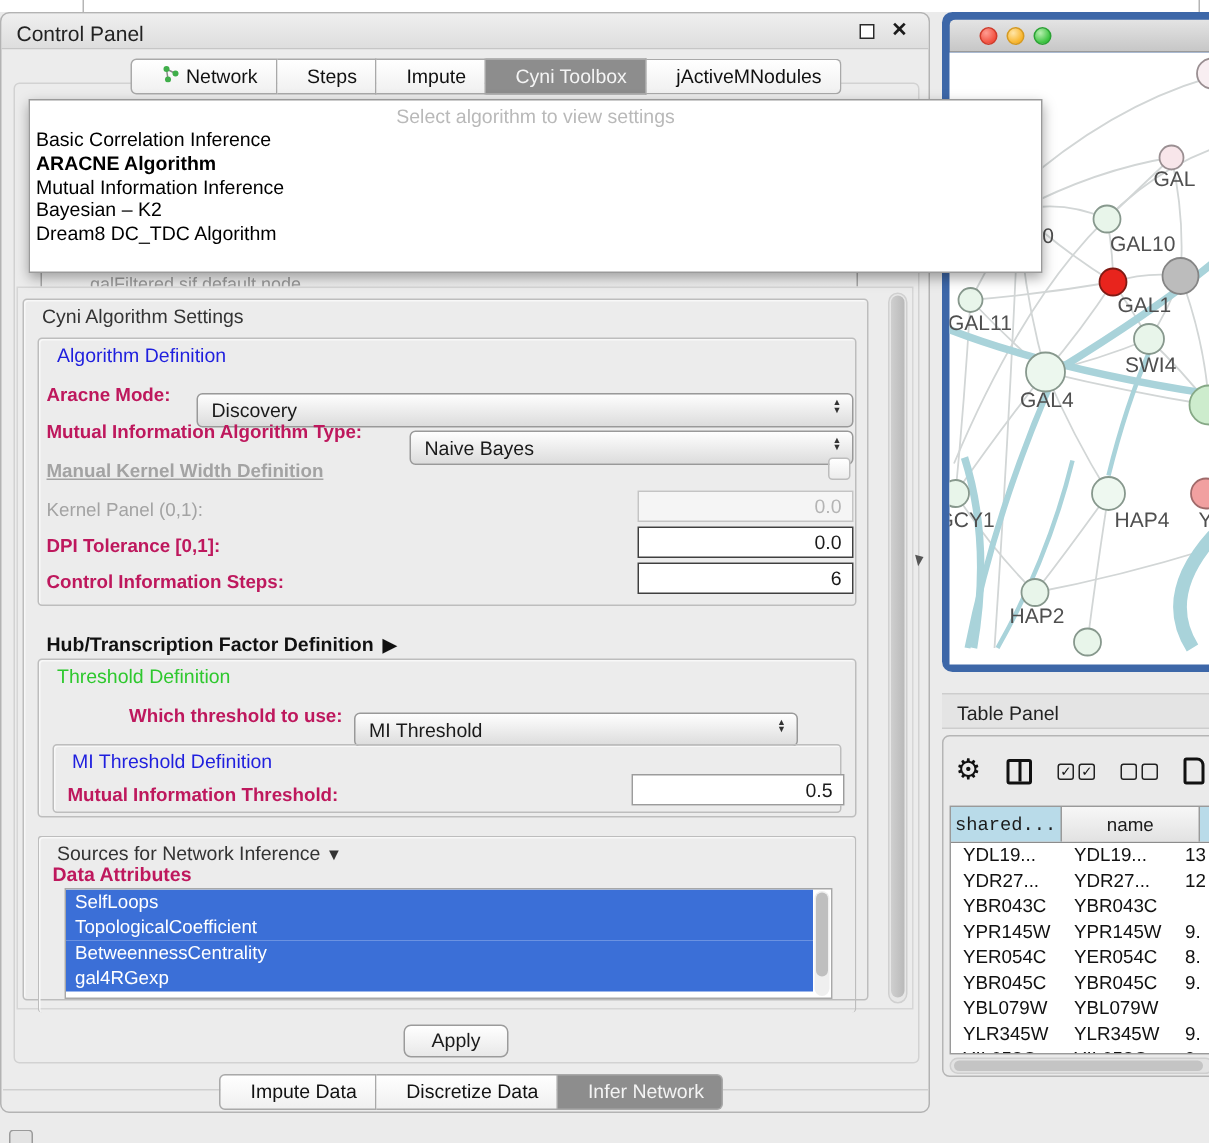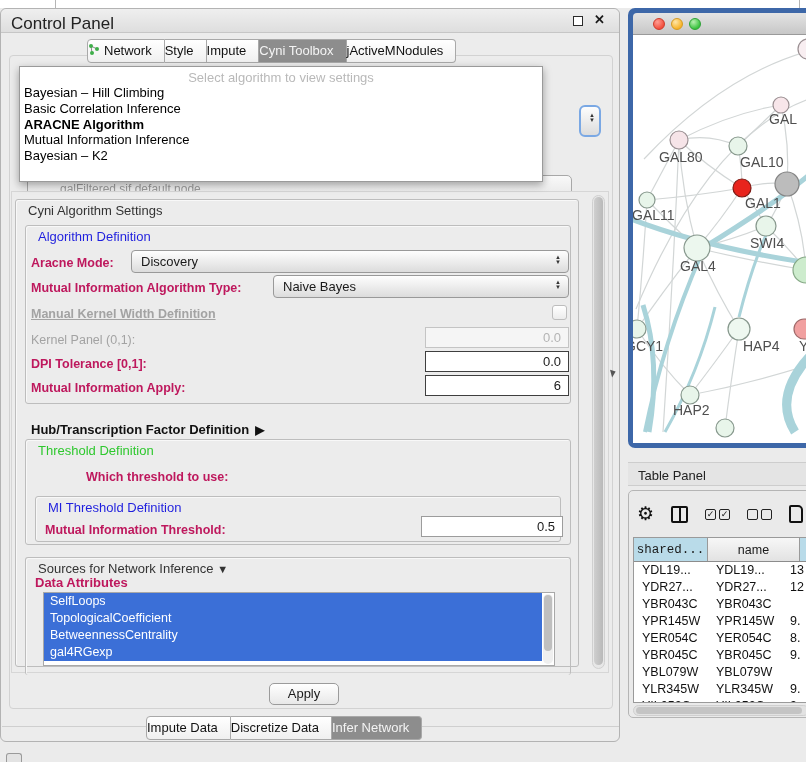--- a/index.html
+++ b/index.html
@@ -9,46 +9,46 @@
 
   
   #top-strip { left:0; top:0; width:806px; height:8px; background:#ffffff; }
   #top-strip .tick { position:absolute; top:0; width:1px; height:8px; background:#b5b5b5; }
 
   
   #control-panel { left:0; top:8px; width:620px; height:734px; background:#ececec;
     border:1px solid #b3b3b3; border-radius:6px; }
   #cp-titlebar { left:0; top:0; width:100%; height:24px; background:linear-gradient(#efefef,#dedede);
     border-bottom:1px solid #c6c6c6; border-radius:6px 6px 0 0; }
-  #cp-title { position:absolute; left:10px; top:5px; font-size:17px; color:#222; }
+  #cp-title { position:absolute; left:10px; top:5px; font-size:14px; color:#222; }
   #cp-float { position:absolute; right:36px; top:7px; width:10px; height:10px; border:1.5px solid #2b2b2b; background:#fff; }
   #cp-close { position:absolute; right:14px; top:3px; font-size:13px; font-weight:bold; color:#1a1a1a; }
 
   #cp-inner { left:8px; top:46px; width:604px; height:654px; background:#ececec; border:1px solid #d2d2d2; border-radius:4px; }
 
   
   .tabbar { display:flex; position:absolute; }
-  .tab { font-size:13px; padding:3px 12px 4px 0; background:linear-gradient(#ffffff,#f0f0f0);
+  .tab { font-size:13px; padding:3px 12px 4px 20px; background:linear-gradient(#ffffff,#f0f0f0);
     border:1px solid #a9a9a9; border-left:none; color:#111; white-space:nowrap; display:flex; align-items:center; gap:4px; }
   .tab:first-child { border-left:1px solid #a9a9a9; border-radius:4px 0 0 4px; }
   .tab:last-child { border-radius:0 4px 4px 0; }
   .tab.selected { background:#8d8d8d; color:#f4f4f4; }
   #top-tabs { left:86px; top:30px; }
   #bottom-tabs { left:145px; top:707px; }
 
   
   #net-combo-remnant { left:26px; top:166px; width:545px; height:24px; border:1px solid #a8a8a8;
     border-radius:5px; background:linear-gradient(#f9f9f9,#e6e6e6); overflow:hidden; }
   #net-combo-remnant span { position:absolute; left:32px; top:6px; font-size:12px; color:#9a9a9a; }
   #stepper-remnant { left:578px; top:96px; width:22px; height:32px; border:2px solid #7aa8e4;
     border-radius:6px; background:linear-gradient(#fdfdfd,#dcdcdc); }
   #stepper-remnant .arrows { position:absolute; right:4px; top:6px; }
 
   
-  #algo-dropdown { left:18px; top:57px; width:524px; height:116px; background:#ffffff;
+  #algo-dropdown { left:18px; top:57px; width:676px; height:116px; background:#ffffff;
     border:1px solid #9a9a9a; box-shadow:0 3px 8px rgba(0,0,0,.35); z-index:20; }
   #algo-placeholder { text-align:center; font-size:13px; color:#b9b9b9; padding-top:3px; height:18px; }
   .dd-item { font-size:13px; color:#000; padding:0 0 0 4px; height:15.8px; line-height:15.8px; white-space:nowrap; }
   .dd-item.selected { font-weight:bold; }
 
   
   #settings-scrollwrap { left:10px; top:182px; width:598px; height:482px; overflow:hidden;
     background:#ececec; border:1px solid #d6d6d6; }
   #settings-vscroll { position:absolute; right:3px; top:3px; width:13px; height:474px;
     background:#e7e7e7; border:1px solid #d0d0d0; border-radius:7px; }
@@ -57,21 +57,21 @@
 
   .group { position:absolute; border:1px solid #bdbdbd; border-radius:3px; box-shadow: inset 1px 1px 0 #f8f8f8; }
   .group > .legend { position:absolute; top:-9px; left:8px; background:#ececec; padding:0 4px; font-size:13px; color:#333; white-space:nowrap;margin-top:12px; }
   .legend.blue  { color:#1f1fde; }
   .legend.green { color:#2ec82e; }
 
   .lbl { position:absolute; font-size:12.5px; font-weight:bold; color:#be185d; white-space:nowrap; }
   .lbl.disabled { color:#a3a3a3; }
 
   .combo { position:absolute; background:linear-gradient(#fefefe,#dcdcdc); border:1px solid #999;
-    border-radius:4px; font-size:13px; display:flex; align-items:center; padding-left:9px; }
+    border-radius:4px; font-size:13px; display:flex; align-items:center; padding-left:9px;margin-top:12px; }
   .arrows { display:flex; flex-direction:column; align-items:center; line-height:5px; }
   .arrows span { font-size:6px; color:#333; }
   .combo .arrows { position:absolute; right:7px; top:4px; }
 
   .field { position:absolute; background:#fff; border:1px solid #9c9c9c; font-size:13px;
     text-align:right; padding:2px 7px 13px 6px; }
   .field.strong { border:1px solid #3f3f3f; }
   .field.disabled { background:#f5f5f5; color:#b4b4b4; border:1px solid #c4c4c4; }
 
   .checkbox { position:absolute; width:15px; height:15px; border:1px solid #bdbdbd; border-radius:3px;
@@ -167,41 +167,41 @@
         <span><svg width="12" height="12" viewBox="0 0 12 12">
             <line x1="3" y1="3" x2="9" y2="6" stroke="#888" stroke-width="1"></line>
             <line x1="3" y1="3" x2="4" y2="10" stroke="#888" stroke-width="1"></line>
             <circle cx="3" cy="3" r="2" fill="#3fae4a"></circle>
             <circle cx="9" cy="6" r="2" fill="#3fae4a"></circle>
             <circle cx="4" cy="10" r="2" fill="#3fae4a"></circle>
           </svg></span>
         <span>Network</span>
       </div>
       <div class="tab">
-        <span>Style</span>
+        <span>Steps</span>
       </div>
       <div class="tab">
         <span>Impute</span>
       </div>
       <div class="tab selected">
         <span>Cyni Toolbox</span>
       </div>
       <div class="tab">
         <span>jActiveMNodules</span>
       </div>
     </div>
 
   <div id="algo-dropdown" class="abs">
     <div id="algo-placeholder">Select algorithm to view settings</div>
     <div id="algo-items">
-        <div class="dd-item">Bayesian – Hill Climbing</div>
         <div class="dd-item">Basic Correlation Inference</div>
         <div class="dd-item selected">ARACNE Algorithm</div>
         <div class="dd-item">Mutual Information Inference</div>
         <div class="dd-item">Bayesian – K2</div>
+        <div class="dd-item">Dream8 DC_TDC Algorithm</div>
       </div>
   </div>
 
   <div id="settings-scrollwrap" class="abs">
     <div id="settings-vscroll">
         <div class="thumb"></div>
       </div>
   </div>
 
   <div class="group abs" style="left:14px; top:190px; width:564px; height:468px;">
@@ -226,31 +226,38 @@
         <span>▲</span>
         <span>▼</span>
       </div>
   </div>
   <div class="lbl disabled abs" style="left:30px; top:298px;text-decoration:underline;">Manual Kernel Width Definition</div>
   <div class="checkbox abs" style="left:551px; top:296px;"></div>
   <div class="lbl disabled abs" style="left:30px; top:324px; font-weight:normal;">Kernel Panel (0,1):</div>
   <div class="field disabled abs" style="left:424px; top:318px; width:144px; height:21px;">0.0</div>
   <div class="lbl abs" style="left:30px; top:348px;">DPI Tolerance [0,1]:</div>
   <div class="field strong abs" style="left:424px; top:342px; width:144px; height:21px;">0.0</div>
-  <div class="lbl abs" style="left:30px; top:372px;">Mutual Information Apply:</div>
+  <div class="lbl abs" style="left:30px; top:372px;">Control Information Steps:</div>
   <div class="field strong abs" style="left:424px; top:366px; width:144px; height:21px;">6</div>
 
   <div id="hub-row">
     <span>Hub/Transcription Factor Definition</span><span class="tri">▶</span>
   </div>
 
   <div class="group abs" style="left:24px; top:430px; width:546px; height:106px;">
     <div class="legend green">Threshold Definition</div>
   </div>
   <div class="lbl abs" style="left:85px; top:461px;">Which threshold to use:</div>
+  <div class="combo abs" style="left:235px; top:454px; width:296px; height:23px;">
+    <span>MI Threshold</span>
+    <div class="arrows">
+        <span>▲</span>
+        <span>▼</span>
+      </div>
+  </div>
   <div class="group abs" style="left:34px; top:487px; width:526px; height:46px;">
     <div class="legend blue">MI Threshold Definition</div>
   </div>
   <div class="lbl abs" style="left:44px; top:514px;">Mutual Information Threshold:</div>
   <div class="field abs" style="left:420px; top:507px; width:142px; height:21px;">0.5</div>
 
   <div class="group abs" style="left:24px; top:548px; width:546px; height:118px; border-bottom:none;">
     <div class="legend"><span>Sources for Network Inference</span> <span style="font-size:11px;">▼</span></div>
   </div>
   <div class="lbl abs" style="left:34px; top:566px; font-size:13px;">Data Attributes</div>

